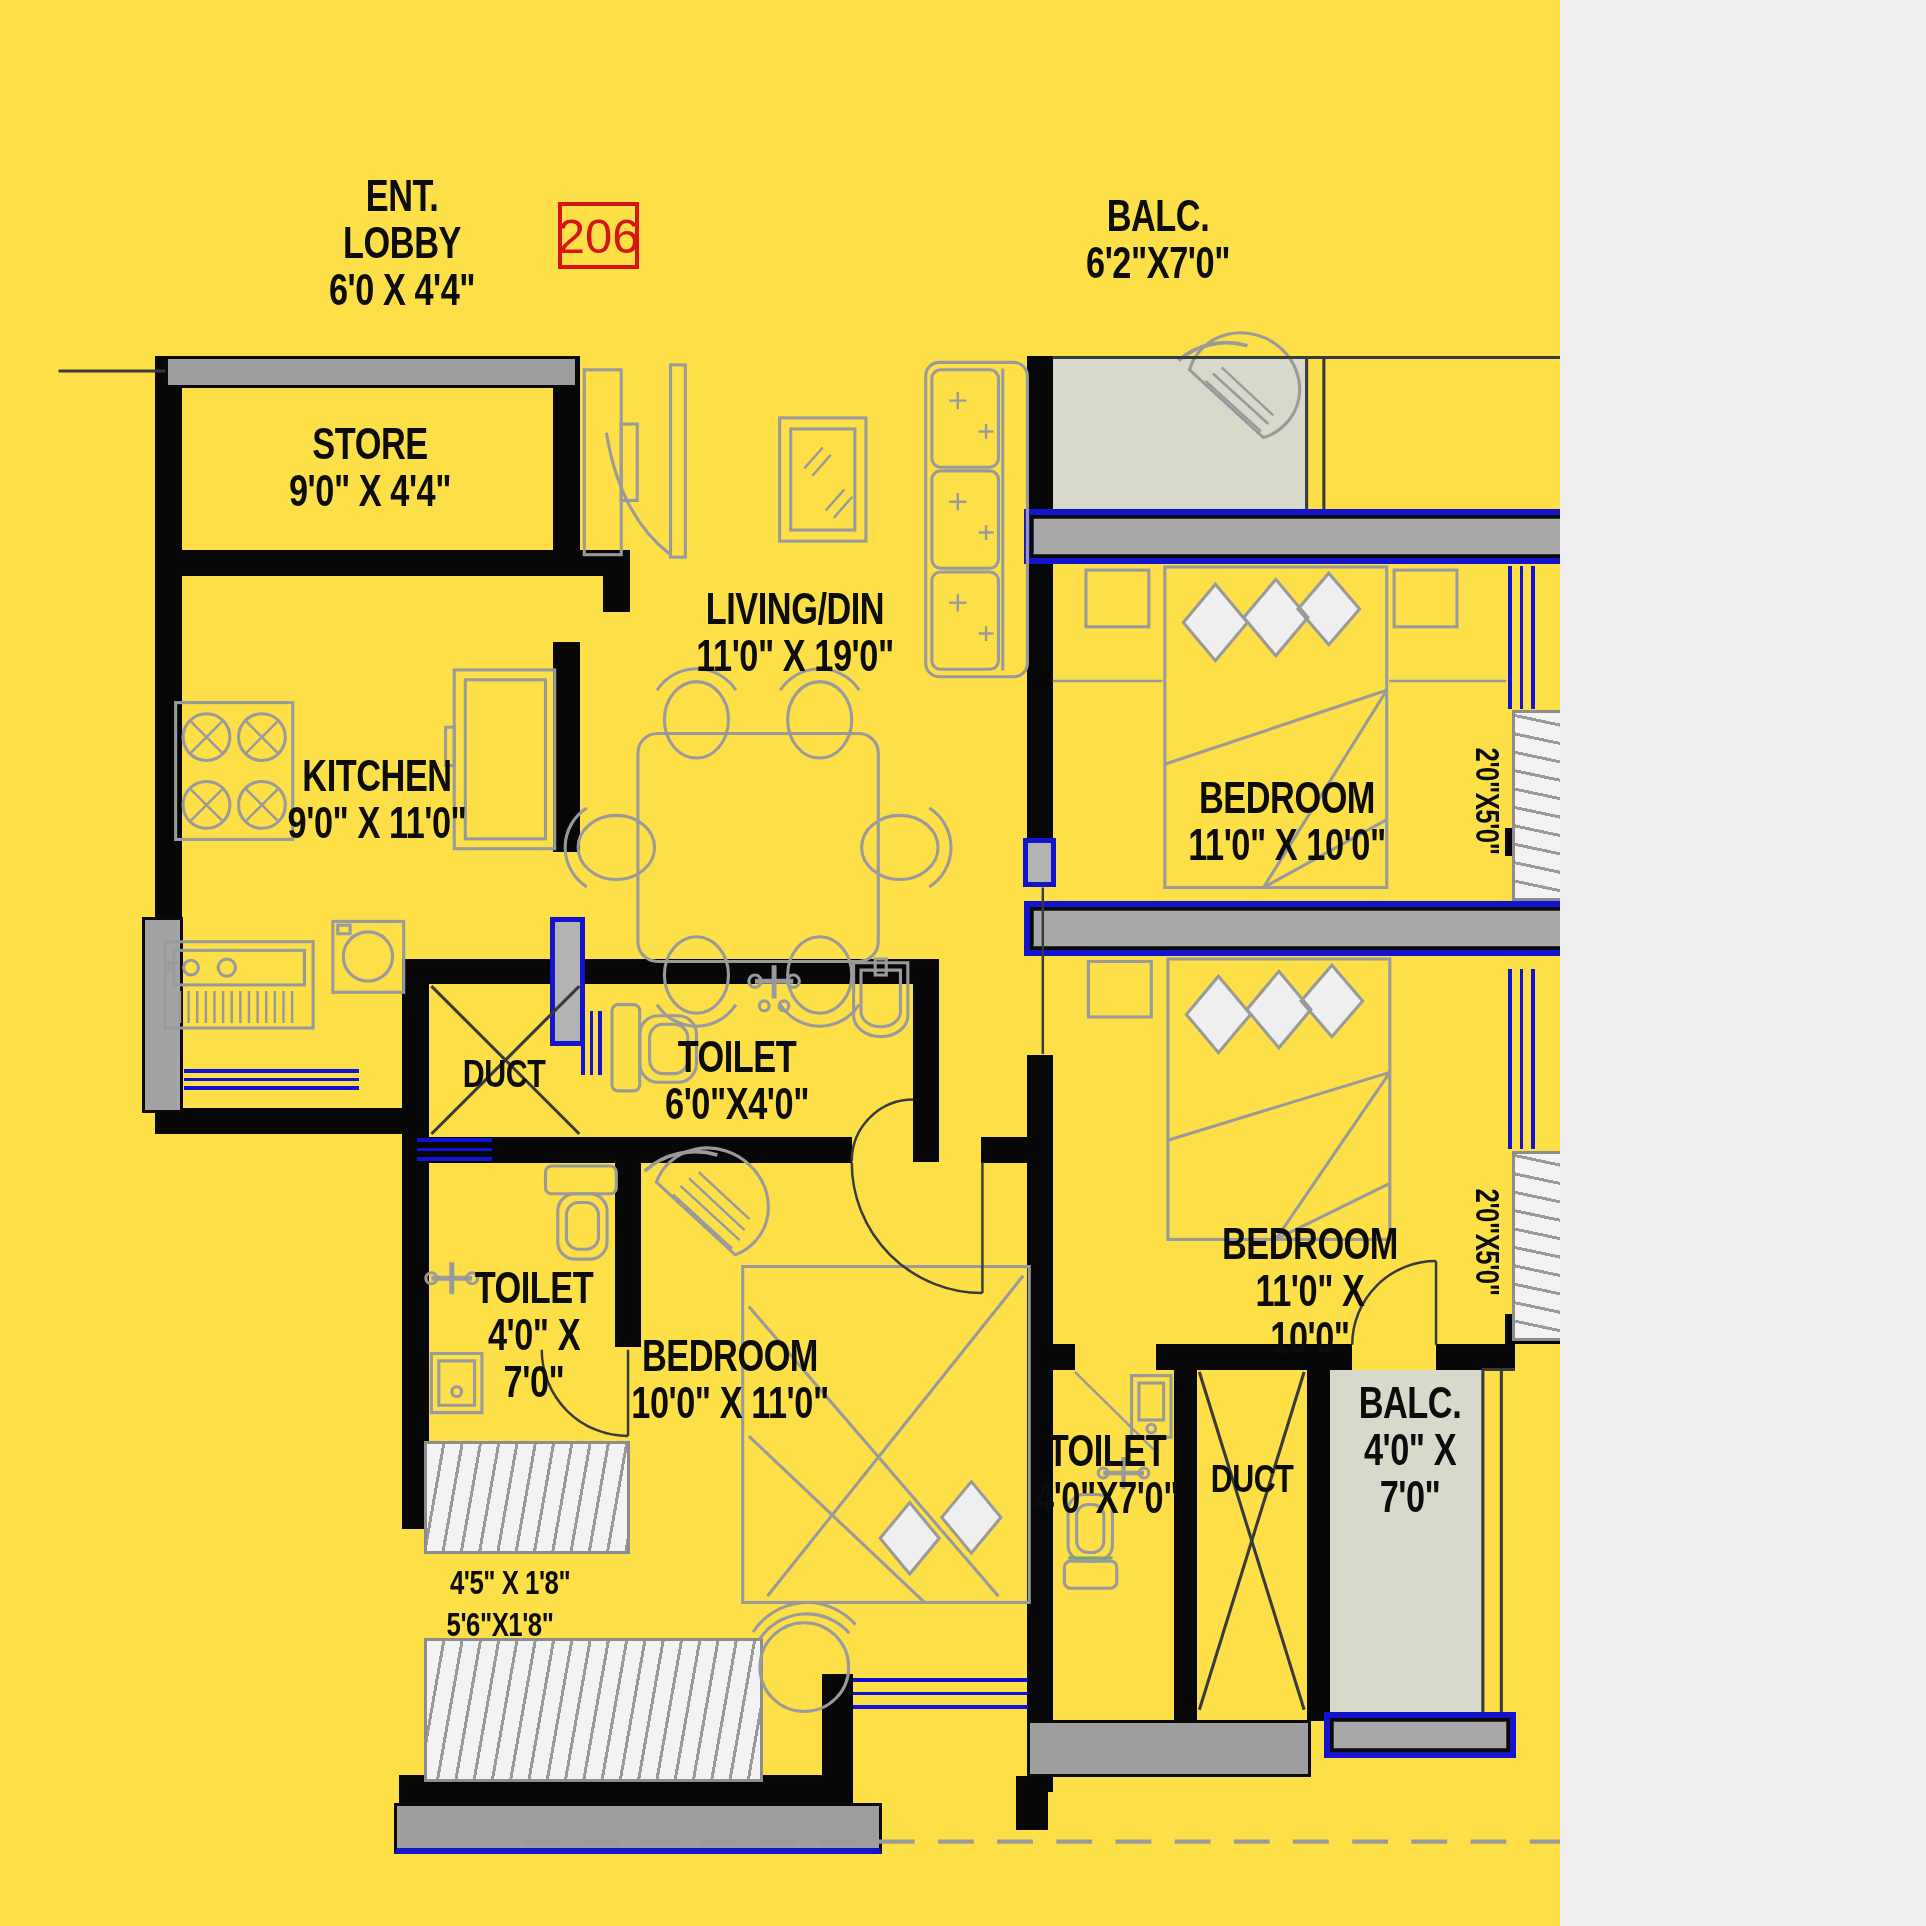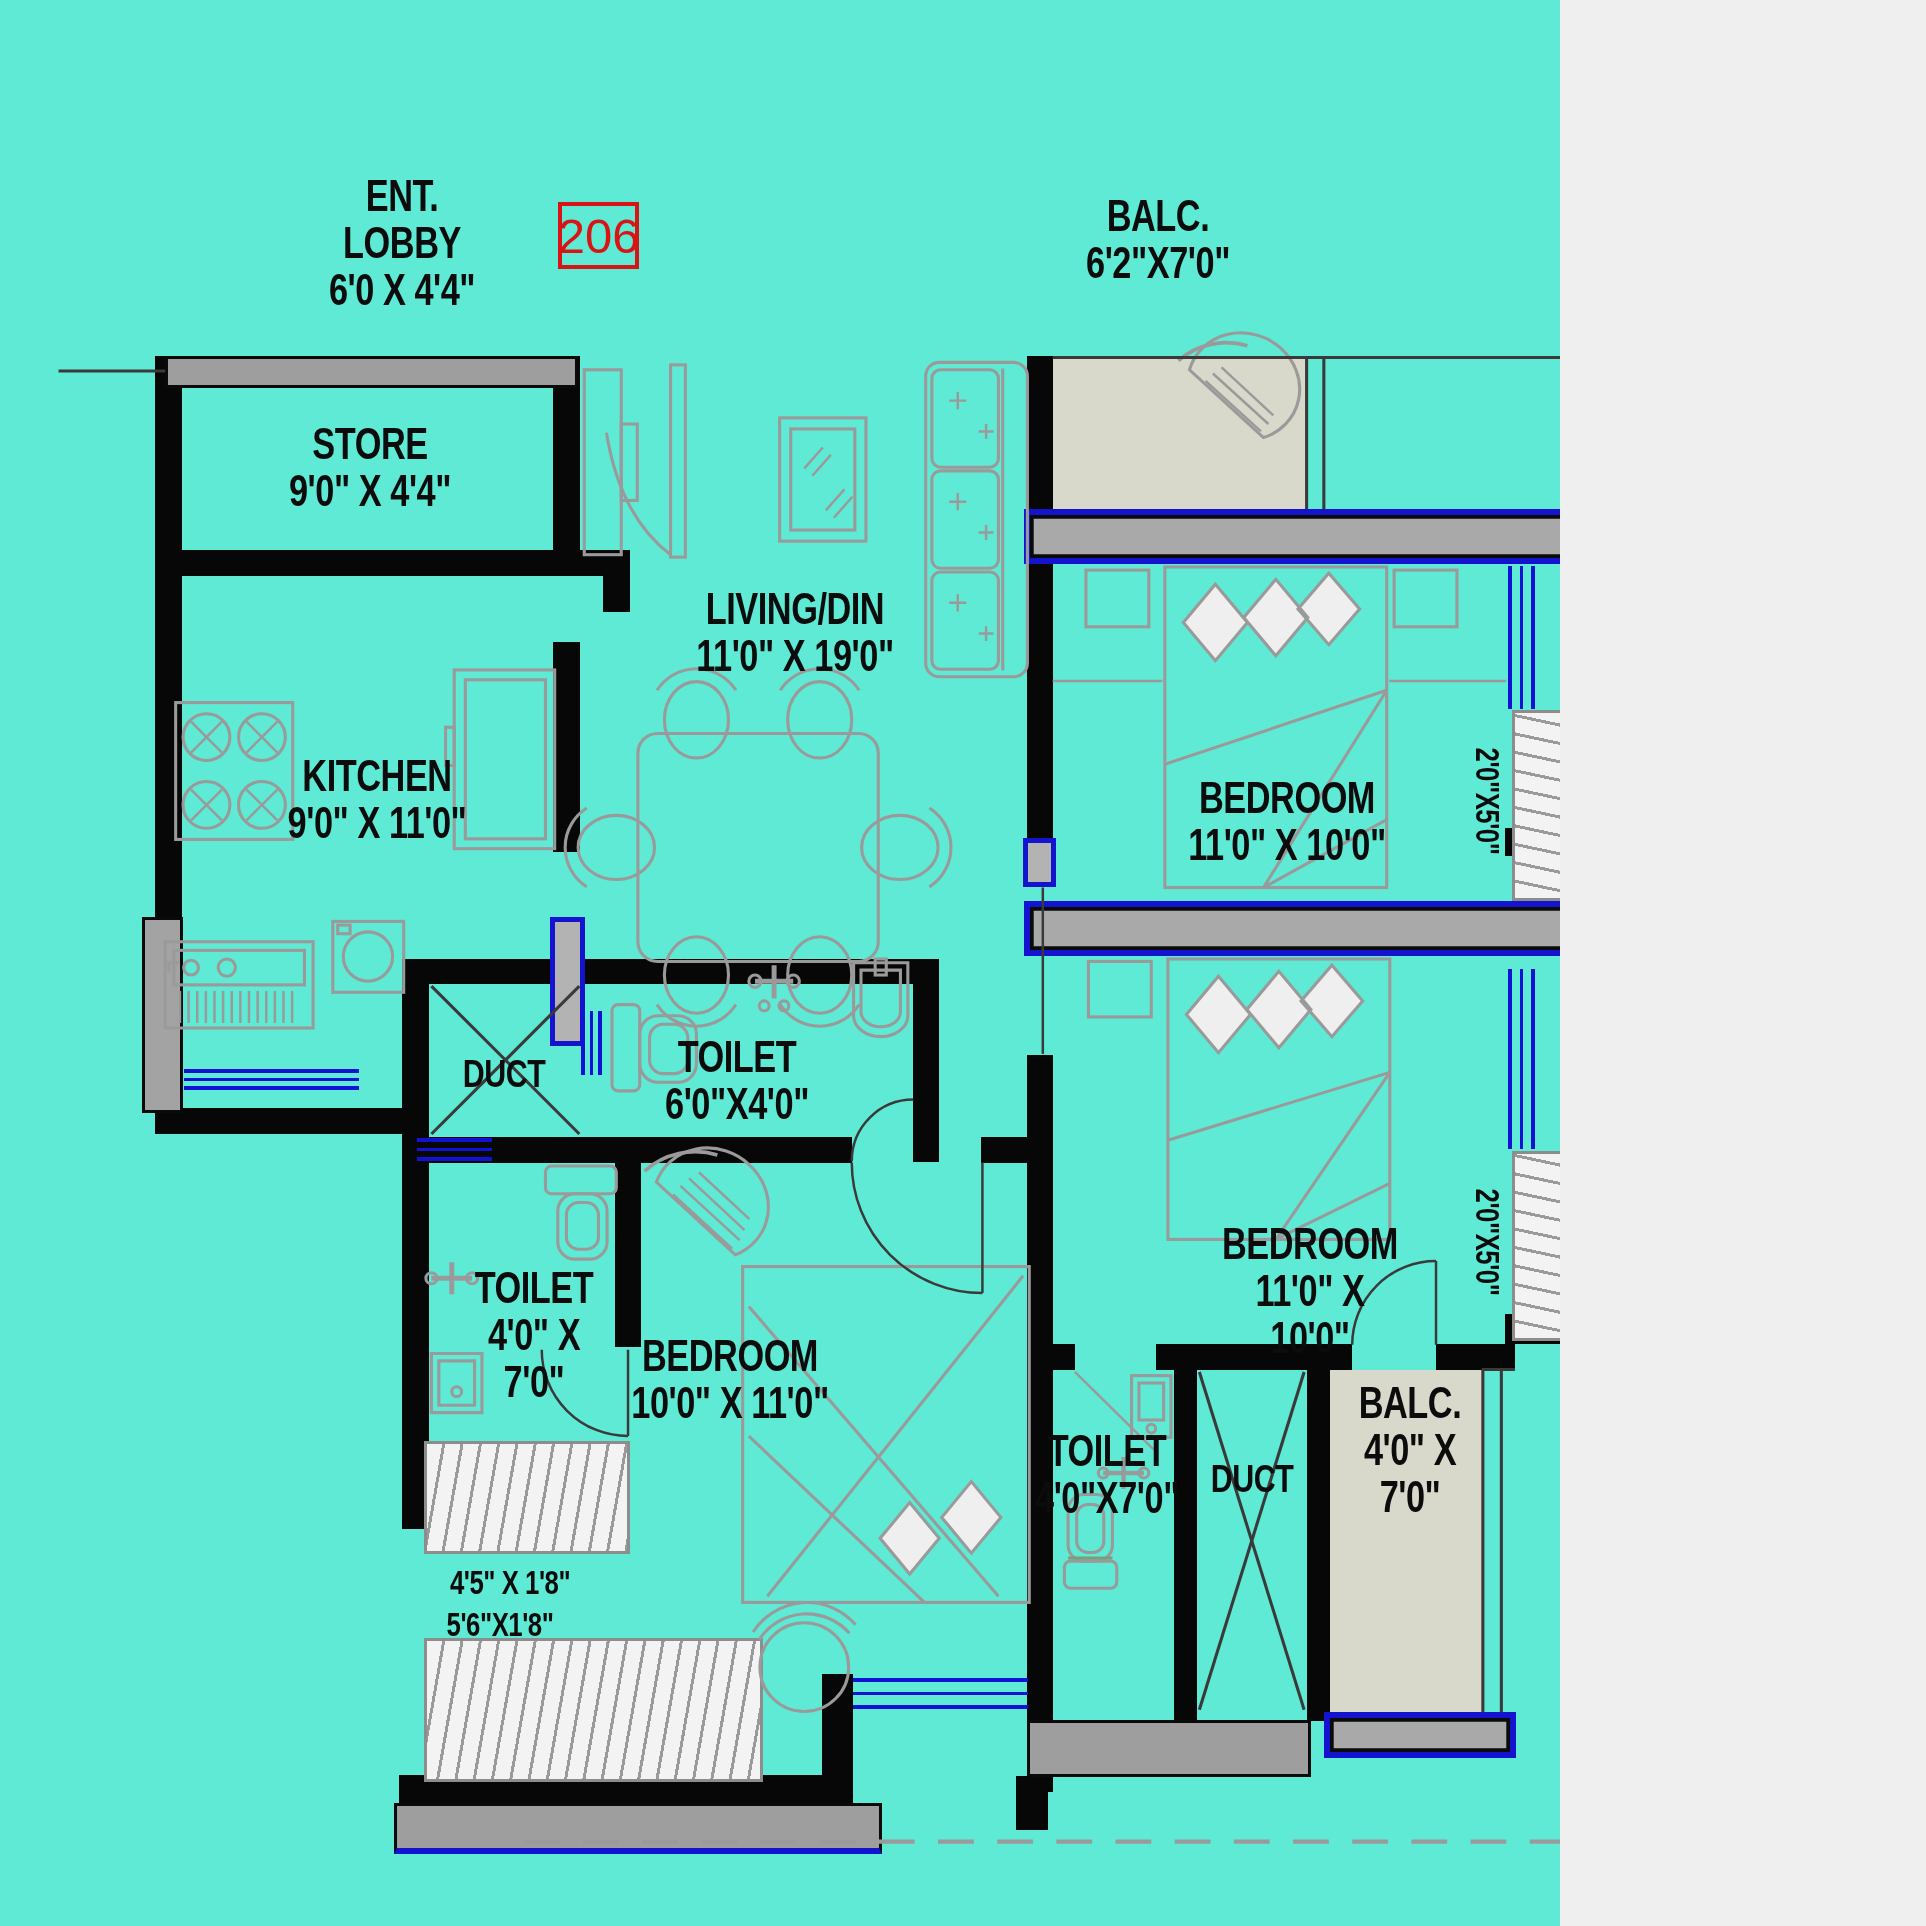--- a/index.html
+++ b/index.html
@@ -1,17 +1,17 @@
 <!DOCTYPE html>
 <html style="font-size:10px"><head>
 <meta charset="utf-8">
 <style>
   html,body{margin:0;padding:0;background:#efeff0;}
   *{box-sizing:border-box;}
-  .plan{position:relative;width:1560px;height:1926px;background:#5eead4;overflow:hidden;
+  .plan{position:relative;width:1560px;height:1926px;background:#fde047;overflow:hidden;
         font-family:"Liberation Sans",sans-serif;}
   .w{position:absolute;background:#070707;}
   .sill{position:absolute;background:#9e9e9e;border:3.7px solid #0a0a0a;}
   .bsill{position:absolute;background:#a9a9a9;border:6.8px solid #1414cf;box-shadow:inset 0 0 0 3.7px #0a0a0a;}
   .blk{position:absolute;background:#a3a3a3;border:3.7px solid #0a0a0a;}
   .gsill{position:absolute;background:#b3b3b3;border:5.5px solid #1414cf;}
   .beige{position:absolute;background:#d9d9cb;}
   .winH{position:absolute;border-top:4.3px solid #1212d4;border-bottom:4.3px solid #1212d4;
         background:linear-gradient(to bottom,transparent calc(50% - 1.8px),#1212d4 calc(50% - 1.8px),#1212d4 calc(50% + 1.8px),transparent calc(50% + 1.8px));}
   .winV{position:absolute;border-left:4.3px solid #1212d4;border-right:4.3px solid #1212d4;

